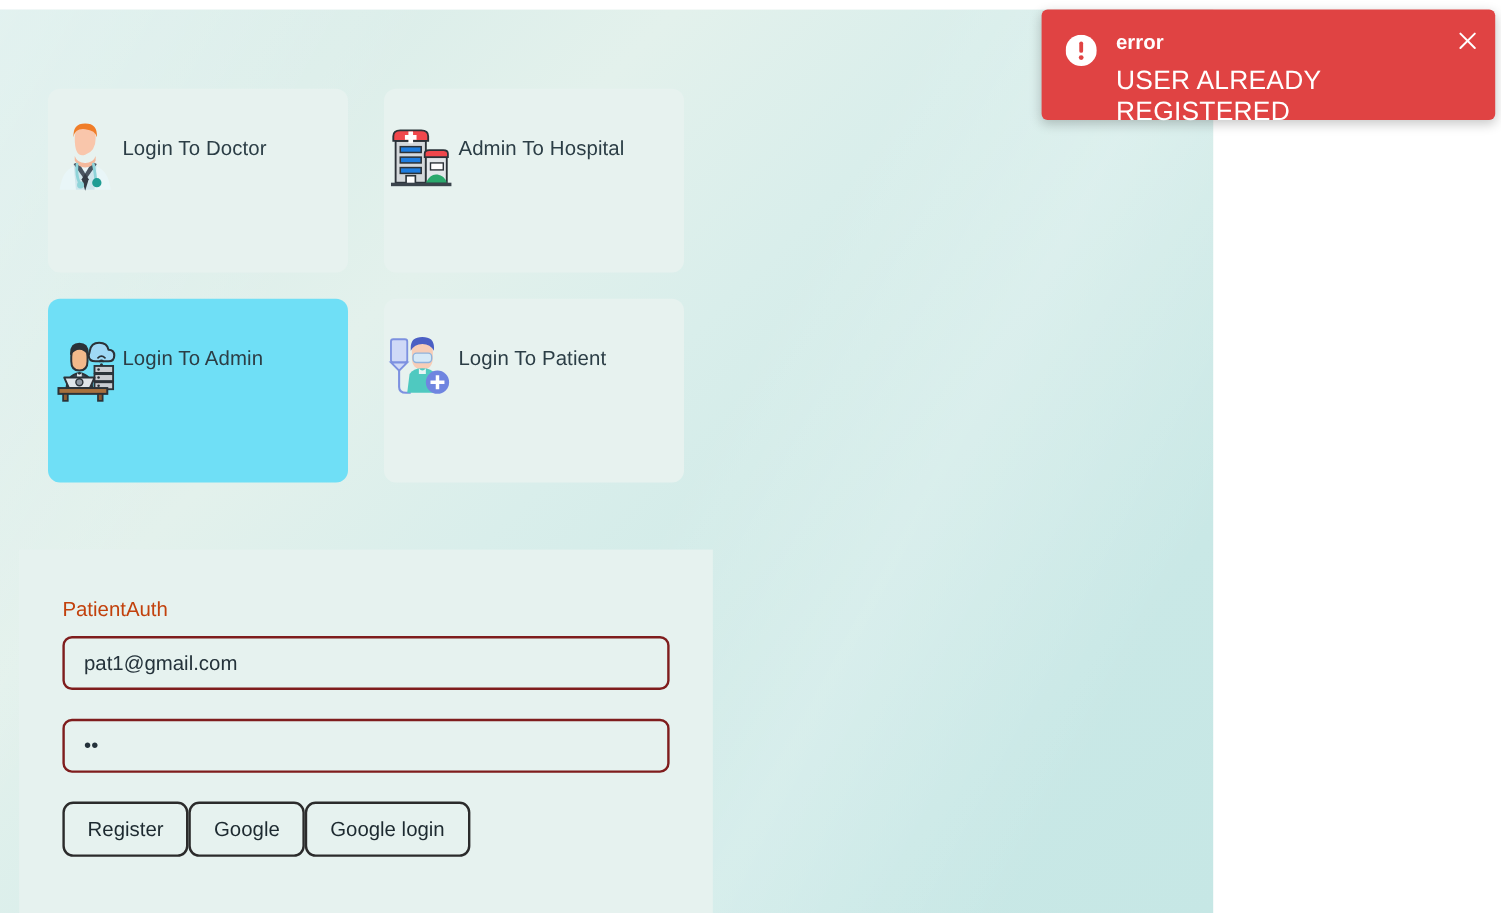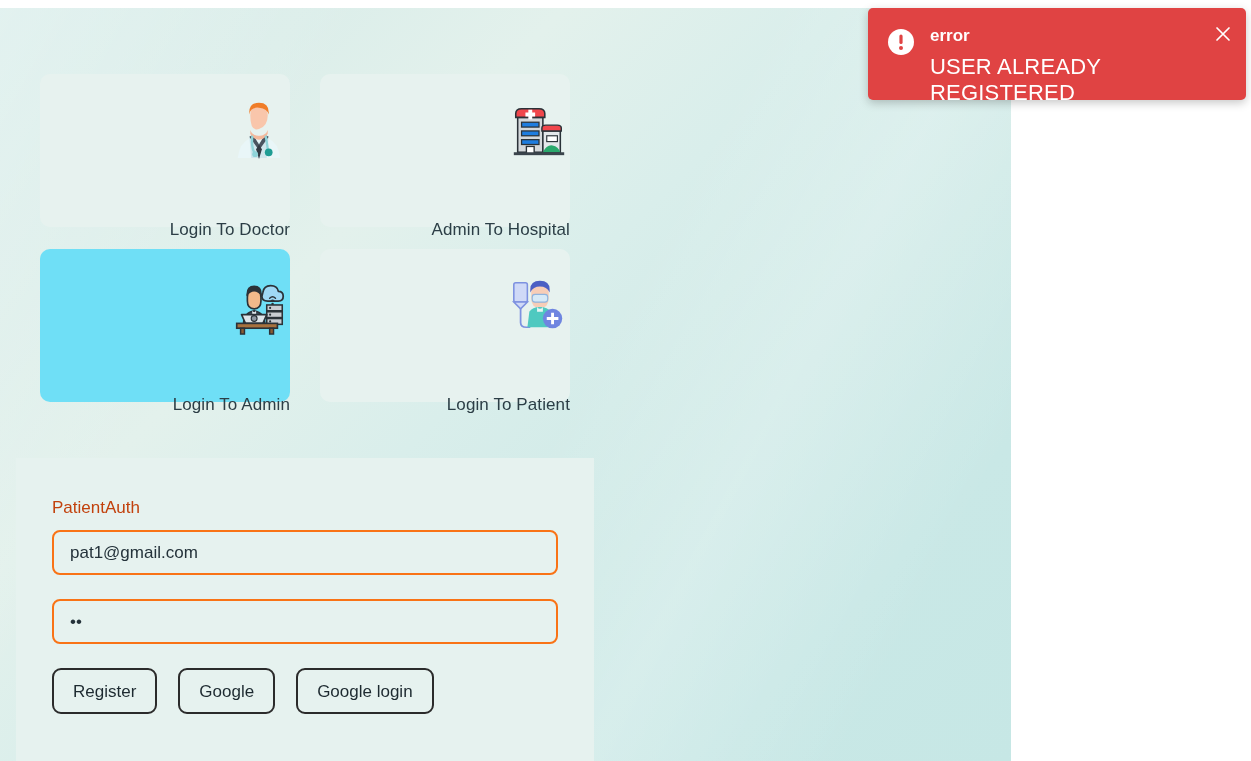--- a/index.html
+++ b/index.html
@@ -42,28 +42,27 @@
     width: 530px;
   }
   .role-row { display: flex; gap: 30px; margin-bottom: 22px; }
 
   .role-card {
     width: 250px;
     height: 153px;
     border-radius: 10px;
     background: #e7f2ef;
     display: flex;
-    flex-direction: column;
-    align-items: flex-end;
+    flex-direction: row;
+    align-items: flex-start;
     justify-content: flex-start;
     padding-top: 24px;
     cursor: pointer;
     position: relative;
     z-index: 2;
-    gap: 44px;
   }
   .role-card.selected { background: #6fdff6; }
 
   .role-icon {
     width: 62px;
     height: 62px;
     display: block;
   }
   .role-label {
     margin-top: 16px;
@@ -87,33 +86,33 @@
   .auth-title {
     font-size: 17px;
     color: #c2410c;
     margin: 0 0 12px 0;
     line-height: 1.2;
   }
   .auth-input {
     display: block;
     width: 506px;
     height: 45px;
-    border: 2px solid #f97316;
+    border: 2px solid #7f1d1d;
     border-radius: 8px;
     background: transparent;
     padding: 0 16px;
     font-family: "Liberation Sans", sans-serif;
     font-size: 17px;
     color: #24323a;
     margin-bottom: 24px;
     outline: none;
   }
   .auth-input::placeholder { color: #7a8d92; }
 
-  .btn-row { display: flex; gap: 21px; margin-top: 2px; }
+  .btn-row { display: flex; margin-top: 2px; }
   .auth-btn {
     height: 46px;
     border: 2px solid #2b2b2b;
     border-radius: 9px;
     background: #e6f2ef;
     font-family: "Liberation Sans", sans-serif;
     font-size: 17px;
     color: #1d2a30;
     padding: 0 19px;
     cursor: pointer;

